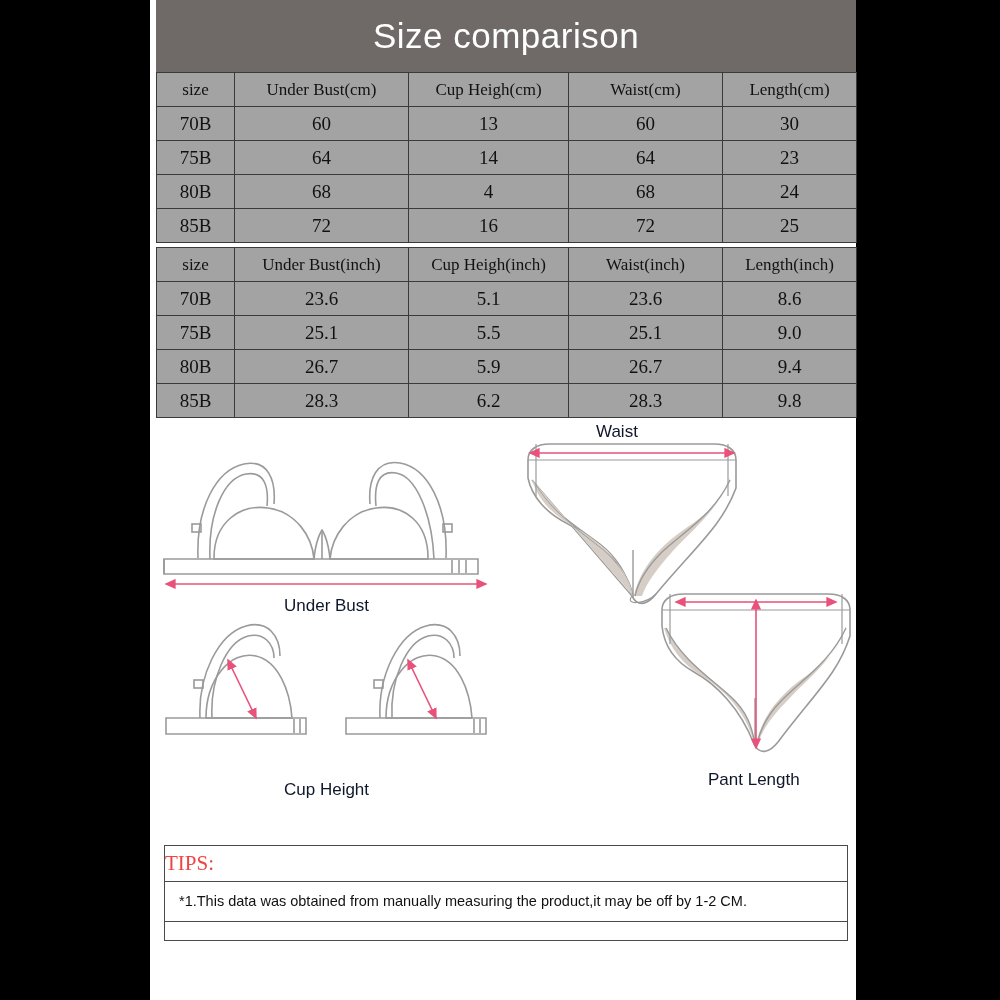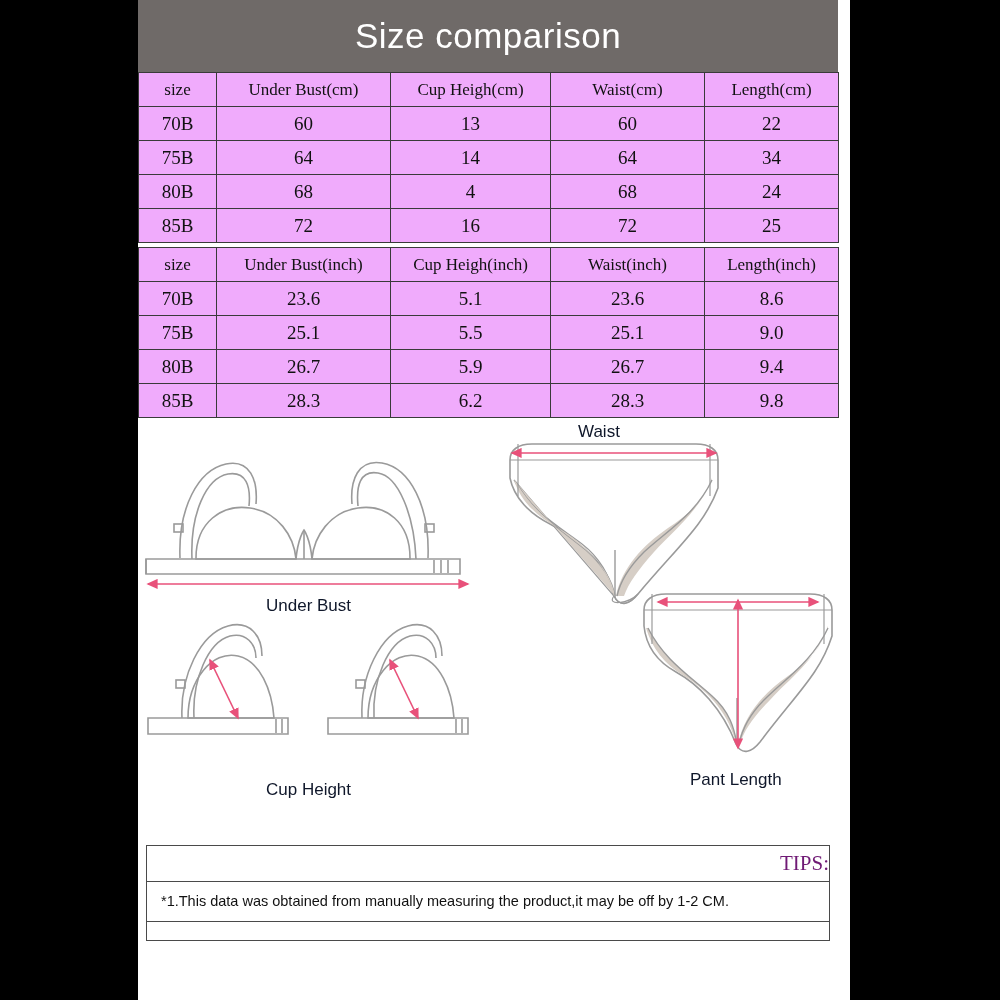--- a/index.html
+++ b/index.html
@@ -21,21 +21,21 @@
     top: 0; bottom: 0;
     width: 150px;
     background: #000000;
   }
   .side-bar.left { left: 0; }
   .side-bar.right { right: 0; width: 150px; }
 
   
   .content {
     position: absolute;
-    left: 138px; top: 0;
+    left: 156px; top: 0;
     width: 700px; height: 1000px;
     background: #ffffff;
   }
 
   
   .banner {
     height: 72px;
     background: #6f6a68;
     display: flex;
     align-items: center;
@@ -47,21 +47,21 @@
     font-weight: 400;
     letter-spacing: 0.5px;
     font-family: "Liberation Sans", sans-serif;
   }
 
   
   table.size-table {
     width: 700px;
     border-collapse: collapse;
     table-layout: fixed;
-    background: #f0abfc;
+    background: #a3a3a3;
   }
   table.size-table td {
     border: 1px solid #3a3a3a;
     text-align: center;
     font-size: 19px;
     color: #111111;
     height: 34px;
     padding: 0 2px;
     font-family: "Liberation Serif", serif;
   }
@@ -98,22 +98,22 @@
   
   .tips {
     position: absolute;
     left: 8px;
     top: 845px;
     width: 684px;
     border: 1px solid #4a4a4a;
     background: #ffffff;
   }
   .tips-title {
-    text-align: right;
-    color: #701a75;
+    text-align: left;
+    color: #ef4444;
     font-size: 21px;
     padding: 5px 0 5px;
     border-bottom: 1px solid #4a4a4a;
     font-family: "Liberation Serif", serif;
   }
   .tips-line {
     font-size: 14.5px;
     color: #111111;
     padding: 9px 14px;
     font-family: "Liberation Sans", sans-serif;
@@ -151,28 +151,28 @@
             <td>Under Bust(cm)</td>
             <td>Cup Heigh(cm)</td>
             <td>Waist(cm)</td>
             <td>Length(cm)</td>
           </tr>
           <tr>
             <td>70B</td>
             <td>60</td>
             <td>13</td>
             <td>60</td>
-            <td>22</td>
+            <td>30</td>
           </tr>
           <tr>
             <td>75B</td>
             <td>64</td>
             <td>14</td>
             <td>64</td>
-            <td>34</td>
+            <td>23</td>
           </tr>
           <tr>
             <td>80B</td>
             <td>68</td>
             <td>4</td>
             <td>68</td>
             <td>24</td>
           </tr>
           <tr>
             <td>85B</td>

